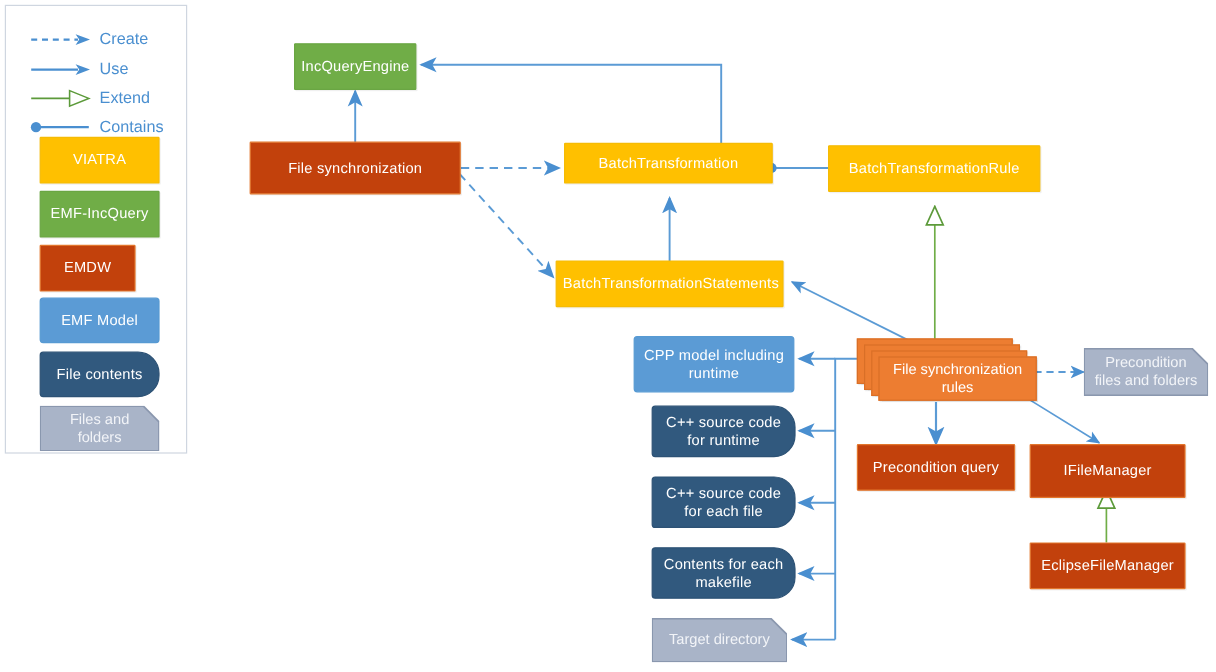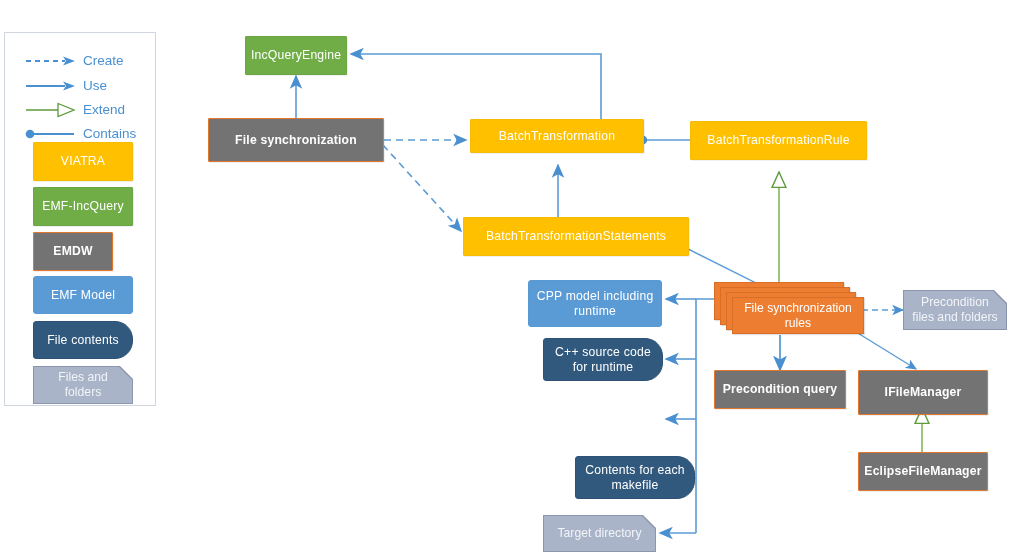--- a/index.html
+++ b/index.html
@@ -28,21 +28,20 @@
   
   #legend {
     position: absolute;
     left: 4px;
     top: 4px;
     width: 152px;
     height: 374px;
     border: 1px solid #cfd6e0;
     background: #ffffff;
     box-sizing: border-box;
-    margin-top: 28px;
   }
   .legend-row {
     position: absolute;
     height: 22px;
     left: 0;
     width: 152px;
   }
   .legend-label {
     position: absolute;
     left: 78px;
@@ -73,21 +72,21 @@
     line-height: 15px;
     letter-spacing: .2px;
     padding: 2px 5px;
     z-index: 3;
   }
   .node span { display: block; width: 100%; }
 
   .sq { border-radius: 1px; }
 
   .n-yellow  { background: #FFC000; border: 1px solid #f5bb05; box-shadow: 1px 1px 0 rgba(0,0,0,.06); }
-  .n-orange  { background: #737373; border: 1px solid #e2762c; box-shadow: 1px 1px 0 rgba(0,0,0,.06); font-weight: bold; }
+  .n-orange  { background: #c2410c; border: 1px solid #e2762c; box-shadow: 1px 1px 0 rgba(0,0,0,.06); }
   .n-green   { background: #70AD47; border: 1px solid #6aa643; box-shadow: 1px 1px 0 rgba(0,0,0,.06); }
   .n-blue    { background: #5B9BD5; border: 1px solid #579ad3; }
   .n-navy    { background: #31597E; border: 1px solid #2d5275; }
 
   
   .doc-shape {
     border-top-right-radius: 18px;
     border-bottom-right-radius: 18px;
     border-top-left-radius: 3px;
     border-bottom-left-radius: 3px;
@@ -269,21 +268,21 @@
   </div>
 
   <div class="node sq n-yellow" style="left:470px; top:119px; width:174px; height:34px;">
     <span>BatchTransformation</span>
   </div>
 
   <div class="node sq n-yellow" style="left:690px; top:121px; width:177px; height:39px;">
     <span>BatchTransformationRule</span>
   </div>
 
-  <div class="node sq n-yellow" style="left:463px; top:217px; width:226px; height:39px;">
+  <div class="node sq n-yellow" style="left:463px; top:217px; width:190px; height:39px;">
     <span>BatchTransformationStatements</span>
   </div>
 
   <div class="stack" style="left:714px; top:282px; width:150px; height:52px;">
     <div class="layer" style="left:0px;  top:0px;  width:130px; height:38px;"></div>
     <div class="layer" style="left:6px;  top:5px;  width:130px; height:38px;"></div>
     <div class="layer" style="left:12px; top:10px; width:130px; height:38px;"></div>
     <div class="top-face" style="left:18px; top:15px; width:132px; height:37px;">File synchronization rules</div>
   </div>
 
@@ -305,22 +304,25 @@
   </div>
 
   <div class="node round-shape n-blue" style="left:528px; top:280px; width:134px; height:47px;">
     <span>CPP model including runtime</span>
   </div>
 
   <div class="node doc-shape n-navy" style="left:543px; top:338px; width:120px; height:43px;">
     <span>C++ source code for runtime</span>
   </div>
 
-
-  <div class="node doc-shape n-navy" style="left:543px; top:456px; width:120px; height:43px;margin-left:32px;">
+  <div class="node doc-shape n-navy" style="left:543px; top:397px; width:120px; height:43px;">
+    <span>C++ source code for each file</span>
+  </div>
+
+  <div class="node doc-shape n-navy" style="left:543px; top:456px; width:120px; height:43px;">
     <span>Contents for each makefile</span>
   </div>
 
   <div class="folder-wrap" style="left:543px; top:515px; width:113px; height:37px;">
     <div class="folder-back"></div>
     <div class="folder-face">Target directory</div>
   </div>
 
 </div>
 

